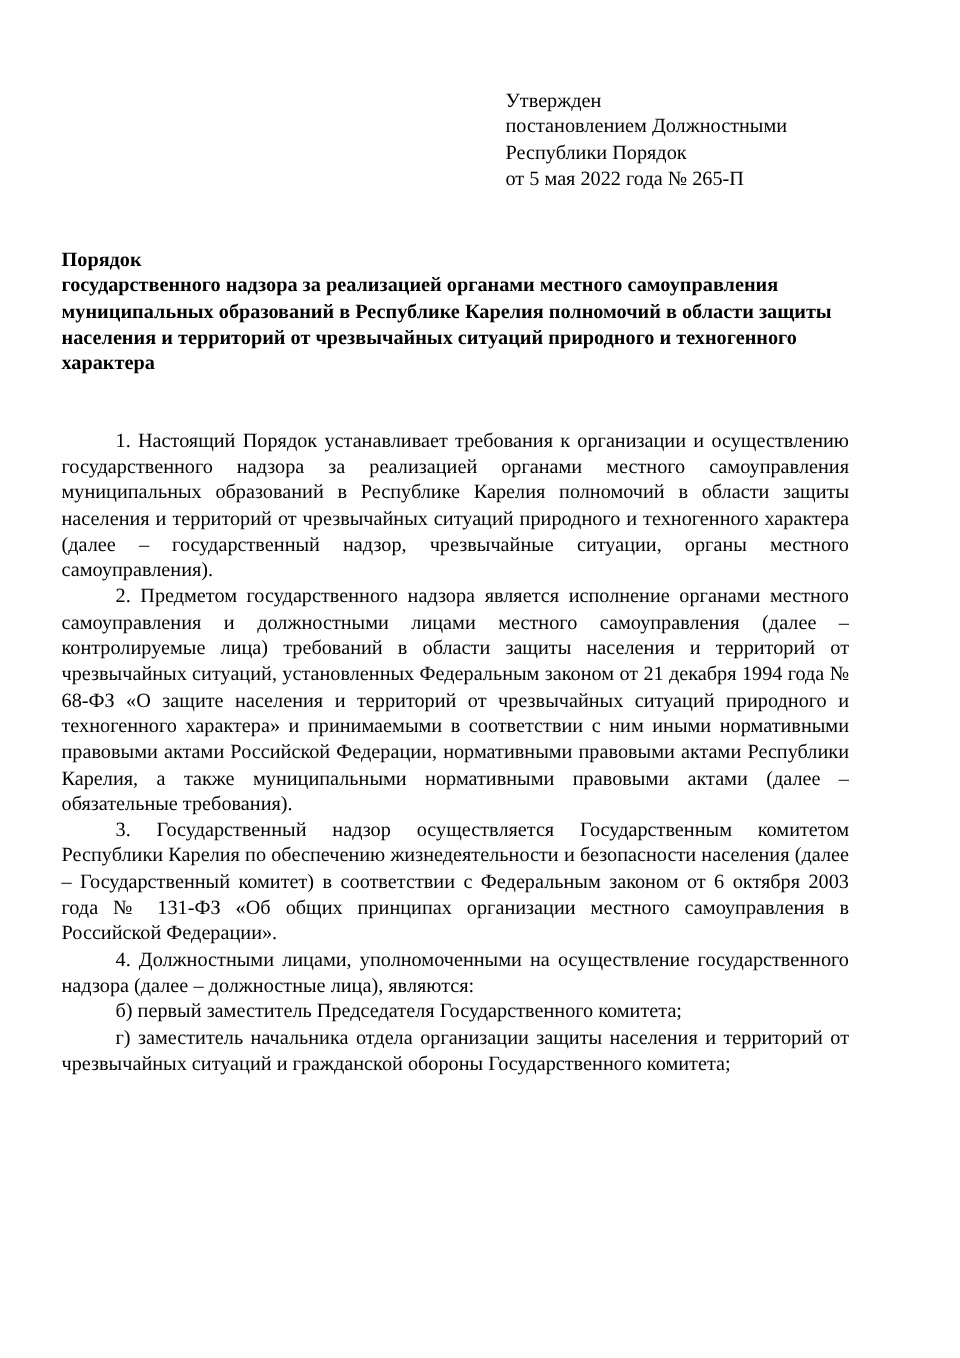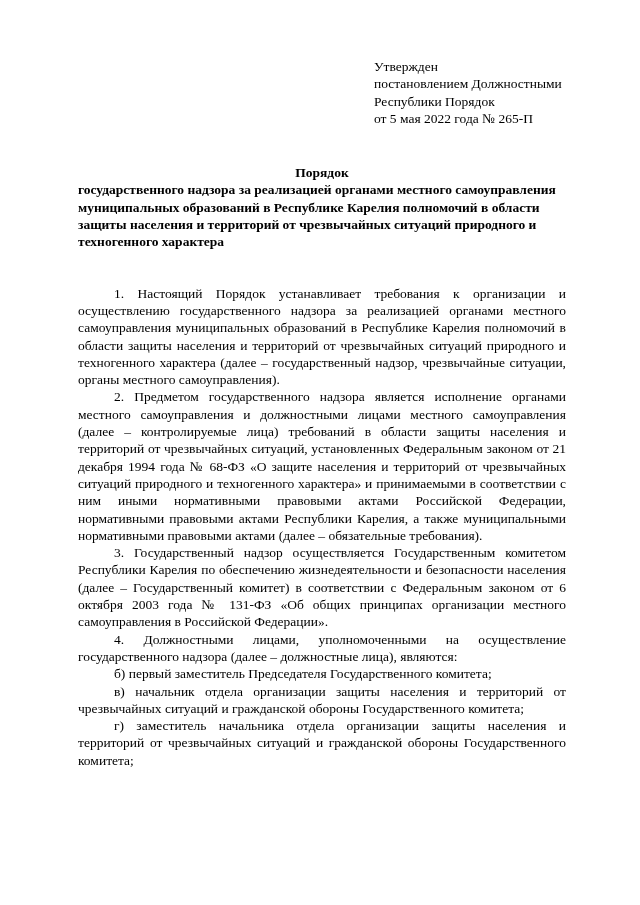--- a/index.html
+++ b/index.html
@@ -10,37 +10,37 @@
   .page {
     position: relative;
     width: 640px;
     height: 905px;
     background: #ffffff;
     color: #000000;
     font-family: "Liberation Serif", "DejaVu Serif", serif;
     font-size: 13.5px;
     line-height: 17.3px;
     box-sizing: border-box;
-    padding: 58px 74px 20px 78px;
+    padding: 58px 74px 20px 41px;
     overflow: hidden;
   }
   .approval {
     margin-left: 296px;
     text-align: left;
   }
   .approval div {
     white-space: nowrap;
   }
   .title-block {
     margin-top: 37px;
     text-align: center;
     font-weight: bold;
   }
   .title-head {
-    text-align: center;
+    text-align: left;
   }
   .title-sub {
     text-align: left;
   }
   .doc-body {
     margin-top: 34px;
   }
   .doc-body p {
     margin: 0;
     text-align: justify;
@@ -63,17 +63,16 @@
     <div class="title-head">Порядок</div>
     <div class="title-sub">государственного надзора за реализацией органами местного самоуправления муниципальных образований в Республике Карелия полномочий в области защиты населения и территорий от чрезвычайных ситуаций природного и техногенного характера</div>
   </div>
 
   <div class="doc-body">
     <p>1. Настоящий Порядок устанавливает требования к организации и осуществлению государственного надзора за реализацией органами местного самоуправления муниципальных образований в Республике Карелия полномочий в области защиты населения и территорий от чрезвычайных ситуаций природного и техногенного характера (далее – государственный надзор, чрезвычайные ситуации, органы местного самоуправления).</p>
     <p>2. Предметом государственного надзора является исполнение органами местного самоуправления и должностными лицами местного самоуправления (далее – контролируемые лица) требований в области защиты населения и территорий от чрезвычайных ситуаций, установленных Федеральным законом от 21 декабря 1994 года № 68-ФЗ «О защите населения и территорий от чрезвычайных ситуаций природного и техногенного характера» и принимаемыми в соответствии с ним иными нормативными правовыми актами Российской Федерации, нормативными правовыми актами Республики Карелия, а также муниципальными нормативными правовыми актами (далее – обязательные требования).</p>
     <p>3. Государственный надзор осуществляется Государственным комитетом Республики Карелия по обеспечению жизнедеятельности и безопасности населения (далее – Государственный комитет) в соответствии с Федеральным законом от 6 октября 2003 года № 131-ФЗ «Об общих принципах организации местного самоуправления в Российской Федерации».</p>
     <p>4. Должностными лицами, уполномоченными на осуществление государственного надзора (далее – должностные лица), являются:</p>
     <p>б) первый заместитель Председателя Государственного комитета;</p>
-    <p>в) начальник отдела организации защиты населения и территорий от чрезвычайных ситуаций и гражданской обороны Государственного комитета;</p>
     <p>г) заместитель начальника отдела организации защиты населения и территорий от чрезвычайных ситуаций и гражданской обороны Государственного комитета;</p>
   </div>
 
 </div>
 
 </body></html>

